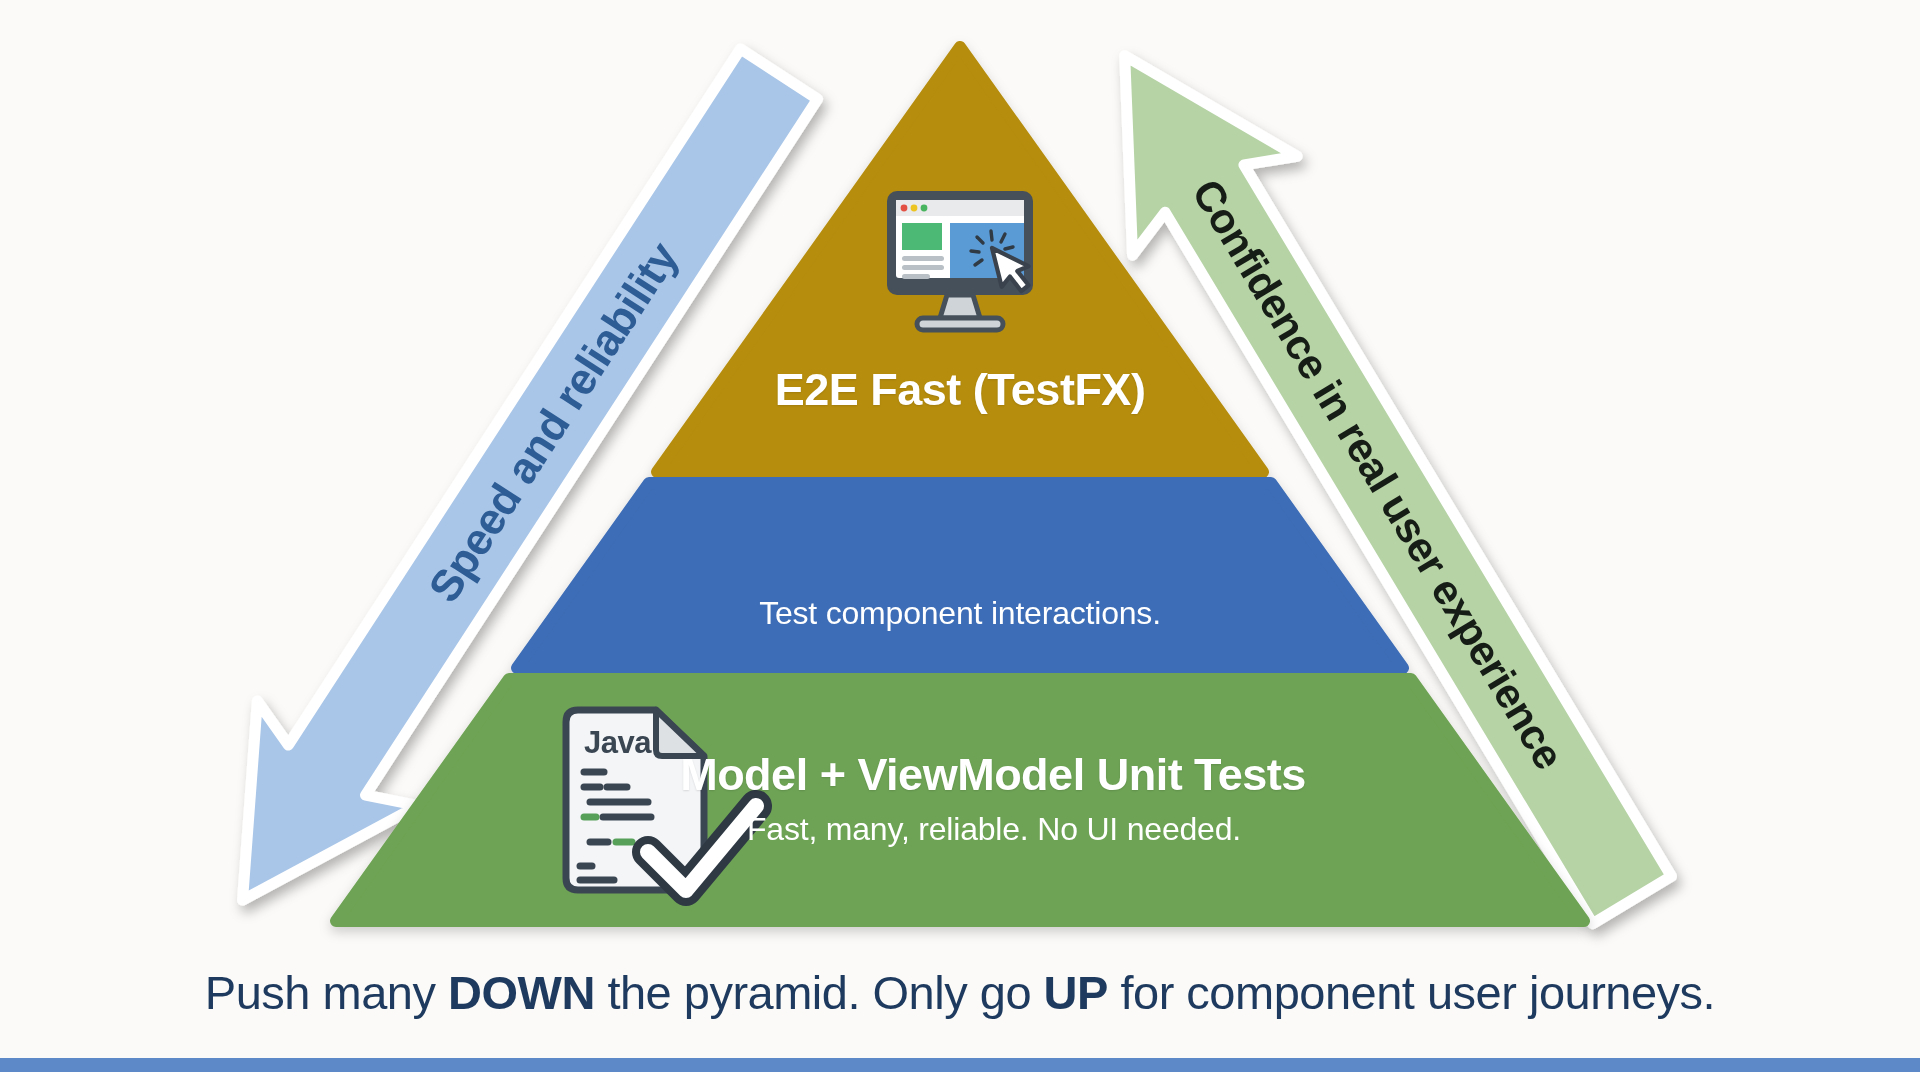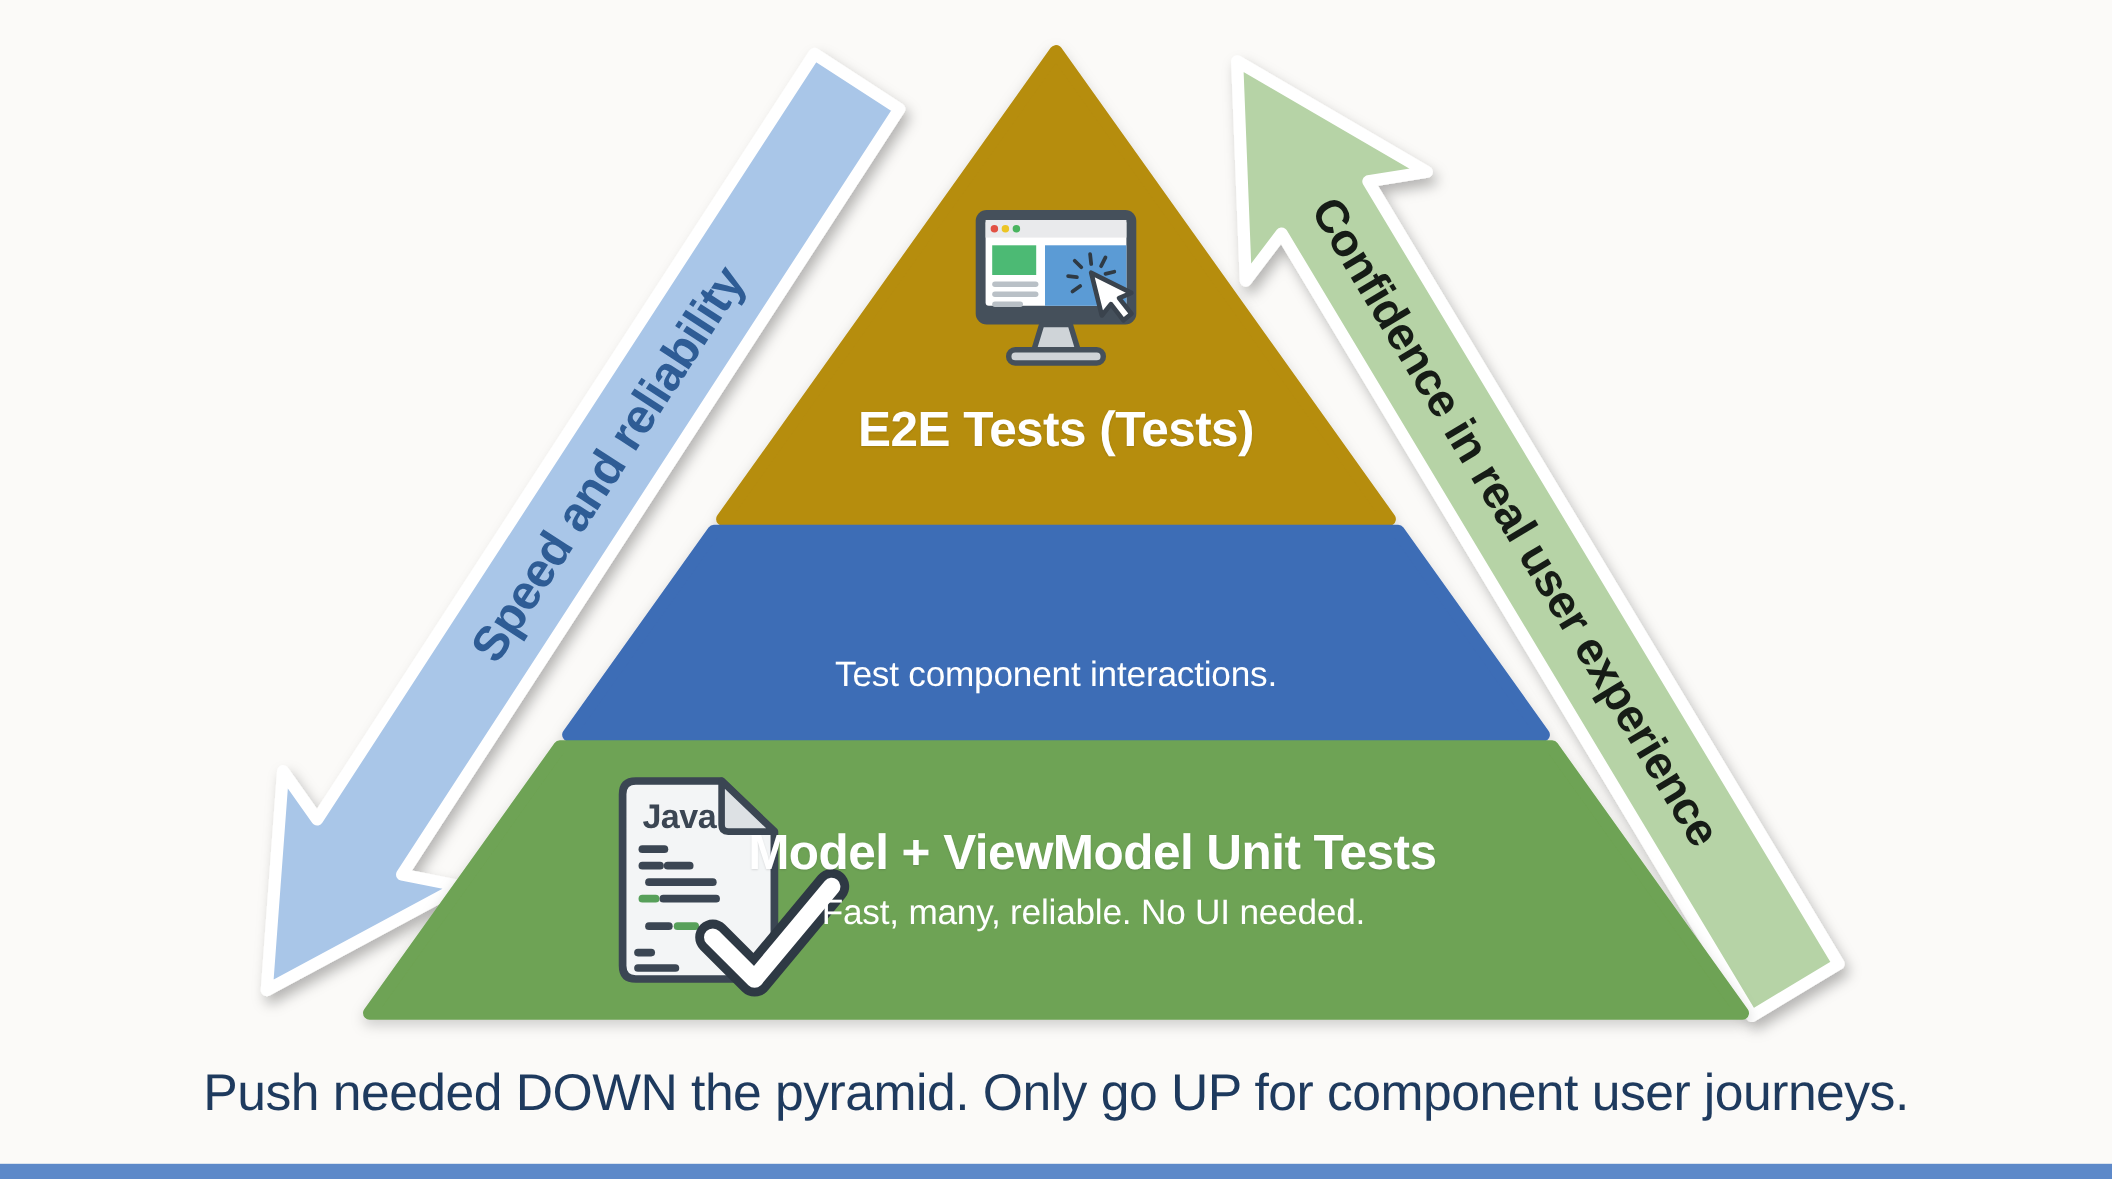--- a/index.html
+++ b/index.html
@@ -16,21 +16,21 @@
   .lvl-title{font-weight:bold;letter-spacing:-0.5px;
     text-shadow:0 1px 2px rgba(0,0,0,0.12);}
   .lvl-sub{font-weight:normal;letter-spacing:-0.2px;}
   .e2e-title{top:366px;font-size:45px;}
   .e2e-sub{top:421px;font-size:32px;}
   .int-title{top:531px;font-size:48px;}
   .int-sub{top:597px;font-size:32px;}
   .unit-title{top:751px;font-size:45px;transform:translateX(33px);}
   .unit-sub{top:813px;font-size:32px;transform:translateX(34px);}
   .caption{top:968px;font-size:47px;letter-spacing:-0.5px;}
-  .caption b{font-weight:normal;}
+  .caption b{font-weight:bold;}
   .arrow-label{font-weight:bold;font-size:44px;letter-spacing:-0.5px;
     text-anchor:middle;dominant-baseline:central;}
   .arrow-label.right{font-size:42px;}
   .icon-label{font-weight:bold;font-size:31px;letter-spacing:-0.5px;}
 </style>
 </head>
 <body>
 
 <div class="stage">
 
@@ -103,24 +103,24 @@
         <line x1="584" y1="817" x2="596" y2="817"></line>
         <line x1="616" y1="842" x2="632" y2="842"></line>
       </g>
       <polyline points="648,852 686,890 756,806" fill="none" stroke="#2e3944" stroke-width="32" stroke-linecap="round" stroke-linejoin="round"></polyline>
       <polyline points="648,852 686,890 756,806" fill="none" stroke="#ffffff" stroke-width="16" stroke-linecap="round" stroke-linejoin="round"></polyline>
     </g>
 
     <rect x="0" y="1058" width="1920" height="14" fill="#5d89c9"></rect>
   </svg>
 
-  <div class="overlay-text lvl-title e2e-title">E2E Tests (Tests)</div>
+  <div class="overlay-text lvl-title e2e-title">E2E Fast (TestFX)</div>
 
   <div class="overlay-text lvl-sub int-sub">Test component interactions.</div>
 
   <div class="overlay-text lvl-title unit-title">Model + ViewModel Unit Tests</div>
   <div class="overlay-text lvl-sub unit-sub">Fast, many, reliable. No UI needed.</div>
 
   <div class="overlay-text caption" style="color: rgb(30, 58, 94);">
-    <span>Push needed </span><b>DOWN</b><span> the pyramid. Only go </span><b>UP</b><span> for component user journeys.</span>
+    <span>Push many </span><b>DOWN</b><span> the pyramid. Only go </span><b>UP</b><span> for component user journeys.</span>
   </div>
 
 </div>
 
 </body></html>

